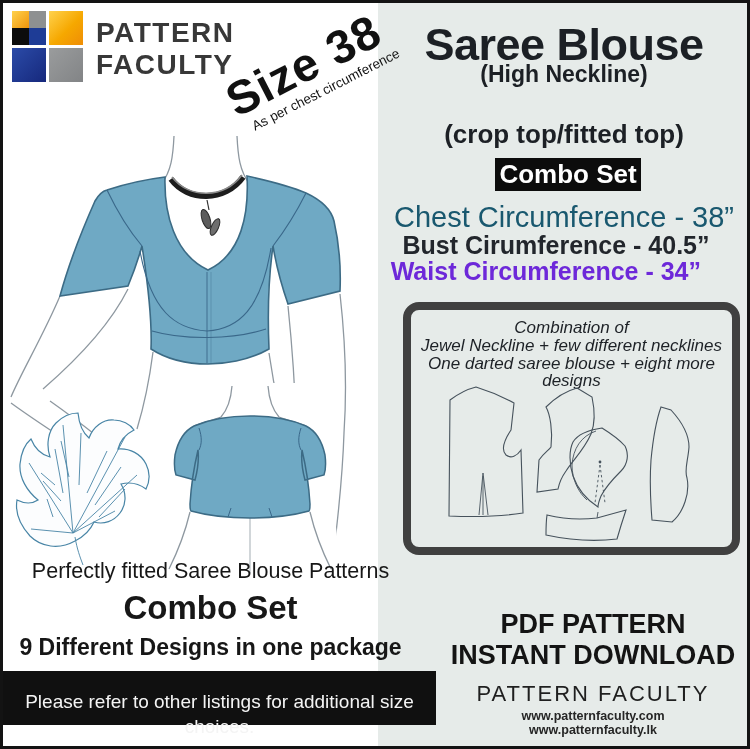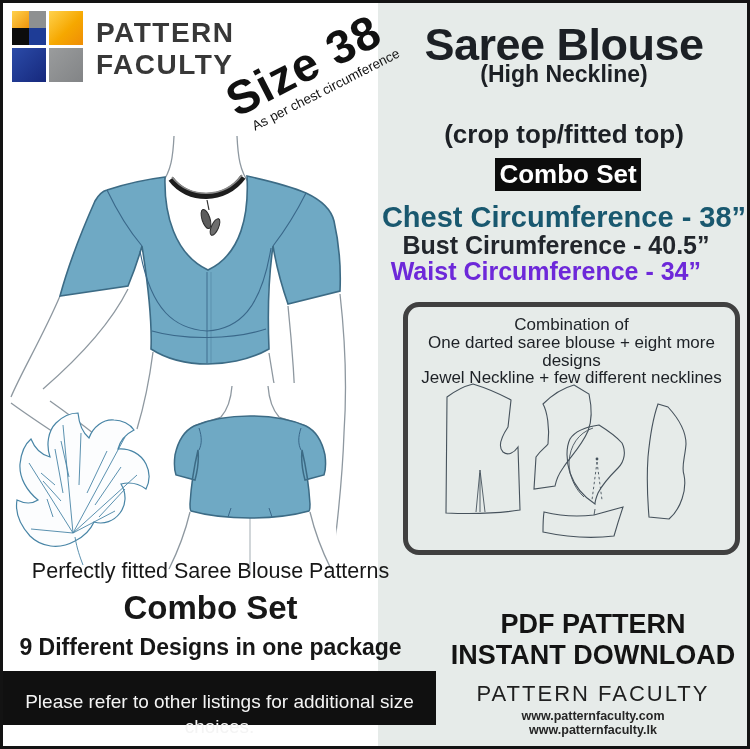--- a/index.html
+++ b/index.html
@@ -46,27 +46,27 @@
   .r-subtitle { position:absolute; left:375px; top:58px; width:372px; text-align:center;
     font-size:23px; font-weight:bold; color:#1c2025; }
   .r-designs { position:absolute; left:375px; top:84px; width:372px; text-align:center;
     font-size:31px; font-weight:bold; color:#1c2025; }
   .r-fitnote { position:absolute; left:375px; top:116px; width:372px; text-align:center;
     font-size:26px; font-weight:bold; color:#1c2025; }
   .combo-badge { position:absolute; left:492px; top:155px; width:146px; height:33px;
     background:#0c0c0c; color:#fff; font-size:26px; font-weight:bold;
     text-align:center; line-height:32px; }
   .m-chest { position:absolute; left:375px; top:198px; width:372px; text-align:center;
-    font-size:29px; font-weight:bold; color:#19586f; }
+    font-size:29px; font-weight:normal; color:#19586f; }
   .m-bust  { position:absolute; left:375px; top:228px; width:356px; text-align:center;
     font-size:25px; font-weight:bold; color:#22262c; }
   .m-waist { position:absolute; left:375px; top:254px; width:323px; text-align:right;
     font-size:25px; font-weight:bold; color:#6d28d9; }
   .combo-box { position:absolute; left:400px; top:299px; width:337px; height:253px;
-    border:5px solid #404040; border-radius:16px; }
+    border:8px solid #404040; border-radius:16px;font-style:italic; }
   .combo-box .cb-text { padding-top:9px; text-align:center; font-size:17px;
     line-height:17.8px; color:#1d2126; }
   .pieces-svg { position:absolute; left:2px; top:66px; }
   .r-footer { position:absolute; left:430px; top:606px; width:320px; text-align:center; color:#141414; }
   .rf-pdf1 { font-size:27px; font-weight:bold; }
   .rf-pdf2 { font-size:27px; font-weight:bold; }
   .rf-brand { font-size:22px; letter-spacing:2px; margin-top:10px; color:#1f1f1f; }
   .rf-url { font-size:12.5px; font-weight:bold; margin-top:2px; color:#262626; }
   .rf-url2 { font-size:12.5px; font-weight:bold; color:#262626; }
   .illu { position:absolute; left:0; top:130px; z-index:1; }
@@ -205,22 +205,22 @@
   <div class="r-subtitle">(High Neckline)</div>
   <div class="r-fitnote">(crop top/fitted top)</div>
   <div class="combo-badge">Combo Set</div>
   <div class="m-chest">Chest Circumference - 38”</div>
   <div class="m-bust">Bust Cirumference - 40.5”</div>
   <div class="m-waist">Waist Circumference - 34”</div>
 
   <div class="combo-box">
     <div class="cb-text">
       <div>Combination of</div>
+      <div>Jewel Neckline + few different necklines</div>
       <div>One darted saree blouse + eight more designs</div>
-      <div>Jewel Neckline + few different necklines</div>
     </div>
 
     <svg class="pieces-svg" width="330" height="180" viewBox="0 0 330 180">
       <g fill="none" stroke="#46525c" stroke-width="1.1">
 
         <path d="M36,140 L37,24 C45,18 55,13 63,11 C76,15 90,21 101,27 L98,54
                  C90,66 88,74 93,79 C98,83 104,80 108,74 L110,137
                  C85,141 60,141 36,140 Z"></path>
         <path d="M66,139 L70,97 L75,139 M70,100 L70,139" stroke-width="0.9"></path>
 

